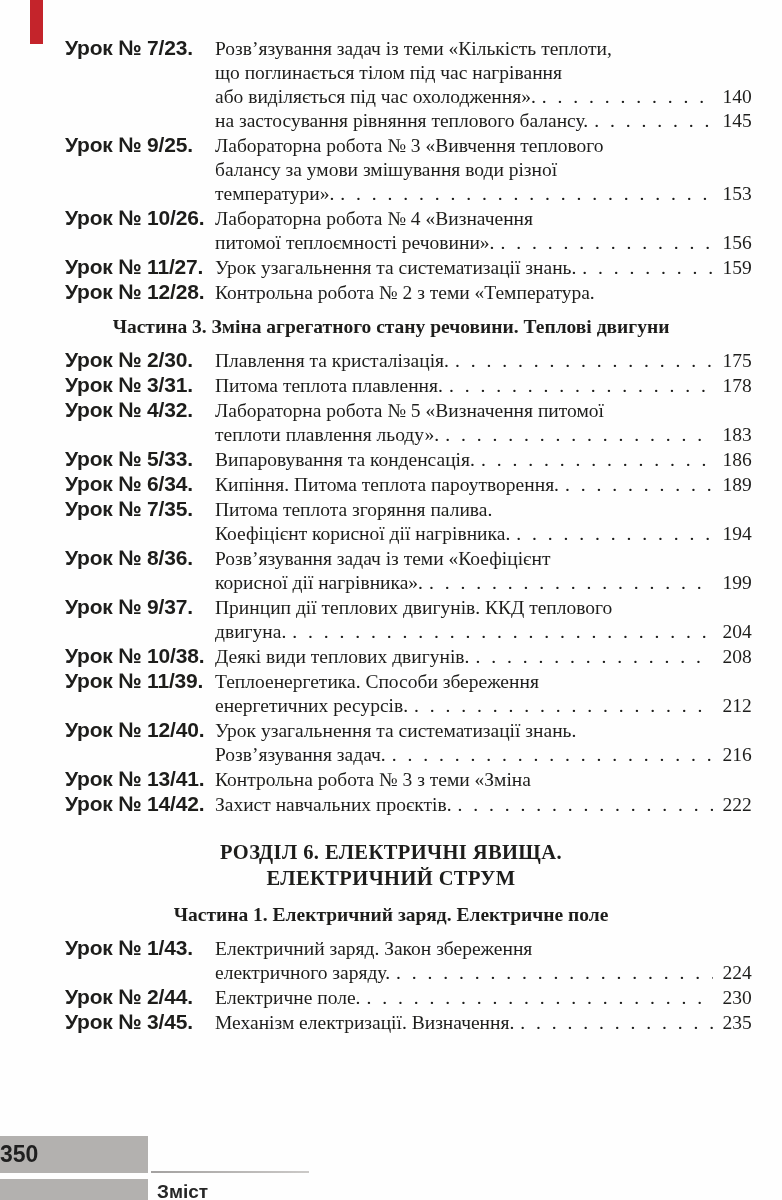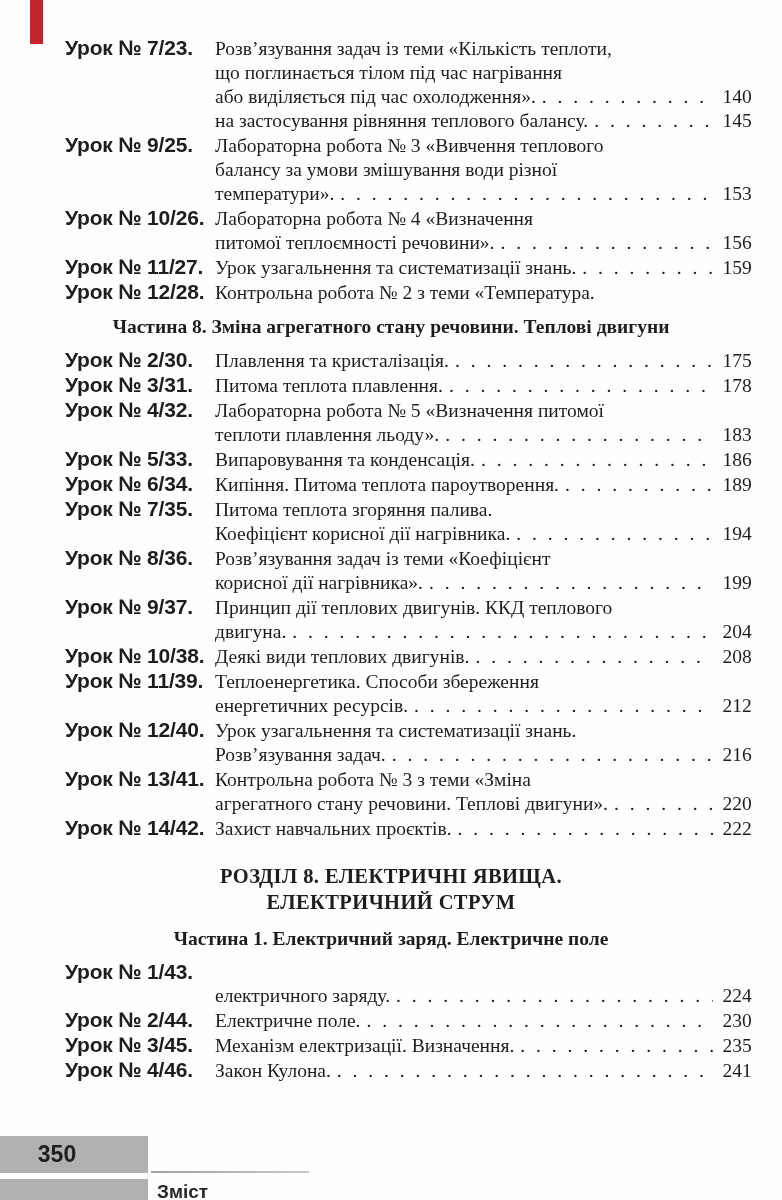--- a/index.html
+++ b/index.html
@@ -53,21 +53,21 @@
     text-align:center; font-weight:bold;
     font-size:20.5px; line-height:26px;
     letter-spacing:0.4px;
     margin-top:22px; margin-bottom:12px;
   }
   .pagenum-box {
     position:absolute; left:0; top:1136px;
     width:148px; height:37px;
     background:#b3b1af;
     box-sizing:border-box;
-    display:flex; align-items:center; justify-content:center;
+    display:flex; align-items:center; justify-content:flex-start;
     padding-right:34px;
     font-family:"Liberation Sans", sans-serif;
     font-weight:bold; font-size:23px; color:#1f1f1f;
   }
   .footer-strip {
     position:absolute; left:0; top:1179px;
     width:148px; height:21px;
     background:#b3b1af;
   }
   .footer-rule {
@@ -134,21 +134,21 @@
     <div class="row">
       <span class="label">Урок № 11/27.</span>
       <span class="text">Урок узагальнення та систематизації знань.</span>
       <span class="leader"></span>
       <span class="page">159</span>
     </div>
     <div class="row">
       <span class="label">Урок № 12/28.</span>
       <span class="text"><span class="it">Контрольна робота № 2</span> з теми «Температура.</span>
     </div>
-    <div class="part-heading">Частина 8. Зміна агрегатного стану речовини. Теплові двигуни</div>
+    <div class="part-heading">Частина 3. Зміна агрегатного стану речовини. Теплові двигуни</div>
     <div class="row">
       <span class="label">Урок № 2/30.</span>
       <span class="text">Плавлення та кристалізація.</span>
       <span class="leader"></span>
       <span class="page">175</span>
     </div>
     <div class="row">
       <span class="label">Урок № 3/31.</span>
       <span class="text">Питома теплота плавлення.</span>
       <span class="leader"></span>
@@ -230,62 +230,51 @@
       <span class="label"></span>
       <span class="text">Розв’язування задач.</span>
       <span class="leader"></span>
       <span class="page">216</span>
     </div>
     <div class="row">
       <span class="label">Урок № 13/41.</span>
       <span class="text"><span class="it">Контрольна робота № 3</span> з теми «Зміна</span>
     </div>
     <div class="row">
-      <span class="label"></span>
-      <span class="text">агрегатного стану речовини. Теплові двигуни».</span>
-      <span class="leader"></span>
-      <span class="page">220</span>
-    </div>
-    <div class="row">
       <span class="label">Урок № 14/42.</span>
       <span class="text">Захист навчальних проєктів.</span>
       <span class="leader"></span>
       <span class="page">222</span>
     </div>
     <div class="chapter-heading">
-      <div class="">РОЗДІЛ 8. ЕЛЕКТРИЧНІ ЯВИЩА.</div>
+      <div class="">РОЗДІЛ 6. ЕЛЕКТРИЧНІ ЯВИЩА.</div>
       <div class="">ЕЛЕКТРИЧНИЙ СТРУМ</div>
     </div>
     <div class="part-heading">Частина 1. Електричний заряд. Електричне поле</div>
     <div class="row">
       <span class="label">Урок № 1/43.</span>
+      <span class="text">Електричний заряд. Закон збереження</span>
     </div>
     <div class="row">
       <span class="label"></span>
       <span class="text">електричного заряду.</span>
       <span class="leader"></span>
       <span class="page">224</span>
     </div>
     <div class="row">
       <span class="label">Урок № 2/44.</span>
       <span class="text">Електричне поле.</span>
       <span class="leader"></span>
       <span class="page">230</span>
     </div>
     <div class="row">
       <span class="label">Урок № 3/45.</span>
       <span class="text">Механізм електризації. Визначення.</span>
       <span class="leader"></span>
       <span class="page">235</span>
-    </div>
-    <div class="row">
-      <span class="label">Урок № 4/46.</span>
-      <span class="text">Закон Кулона.</span>
-      <span class="leader"></span>
-      <span class="page">241</span>
     </div>
   </div>
 
 <div class="pagenum-box" style="background: rgb(179, 177, 175);">
   <span>350</span>
 </div>
 <div class="footer-rule"></div>
 <div class="footer-strip" style="background: rgb(179, 177, 175);"></div>
 <div class="footer-caption">Зміст</div>
 

